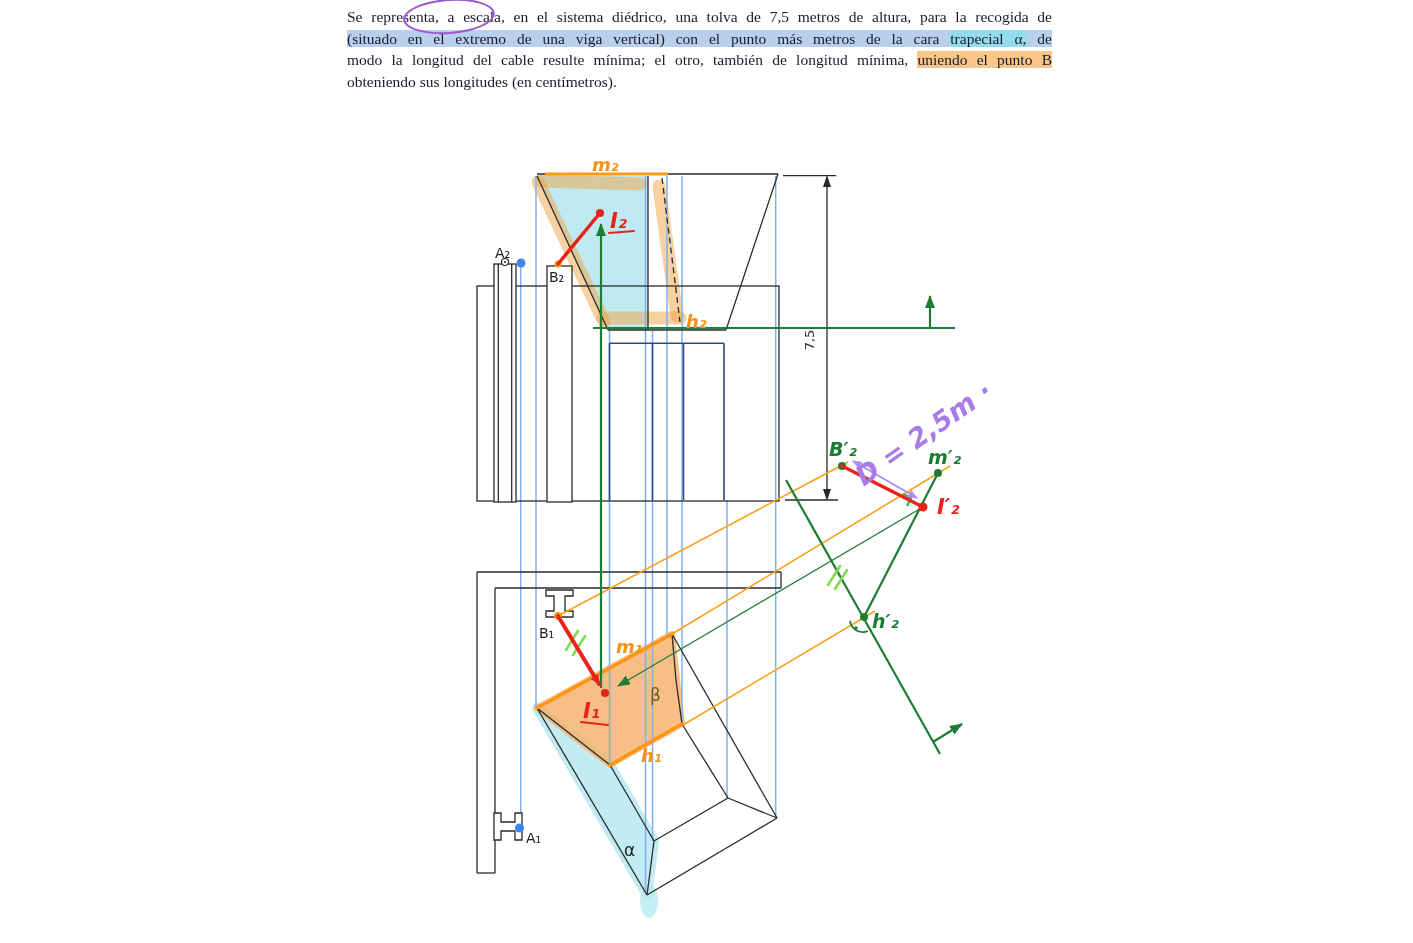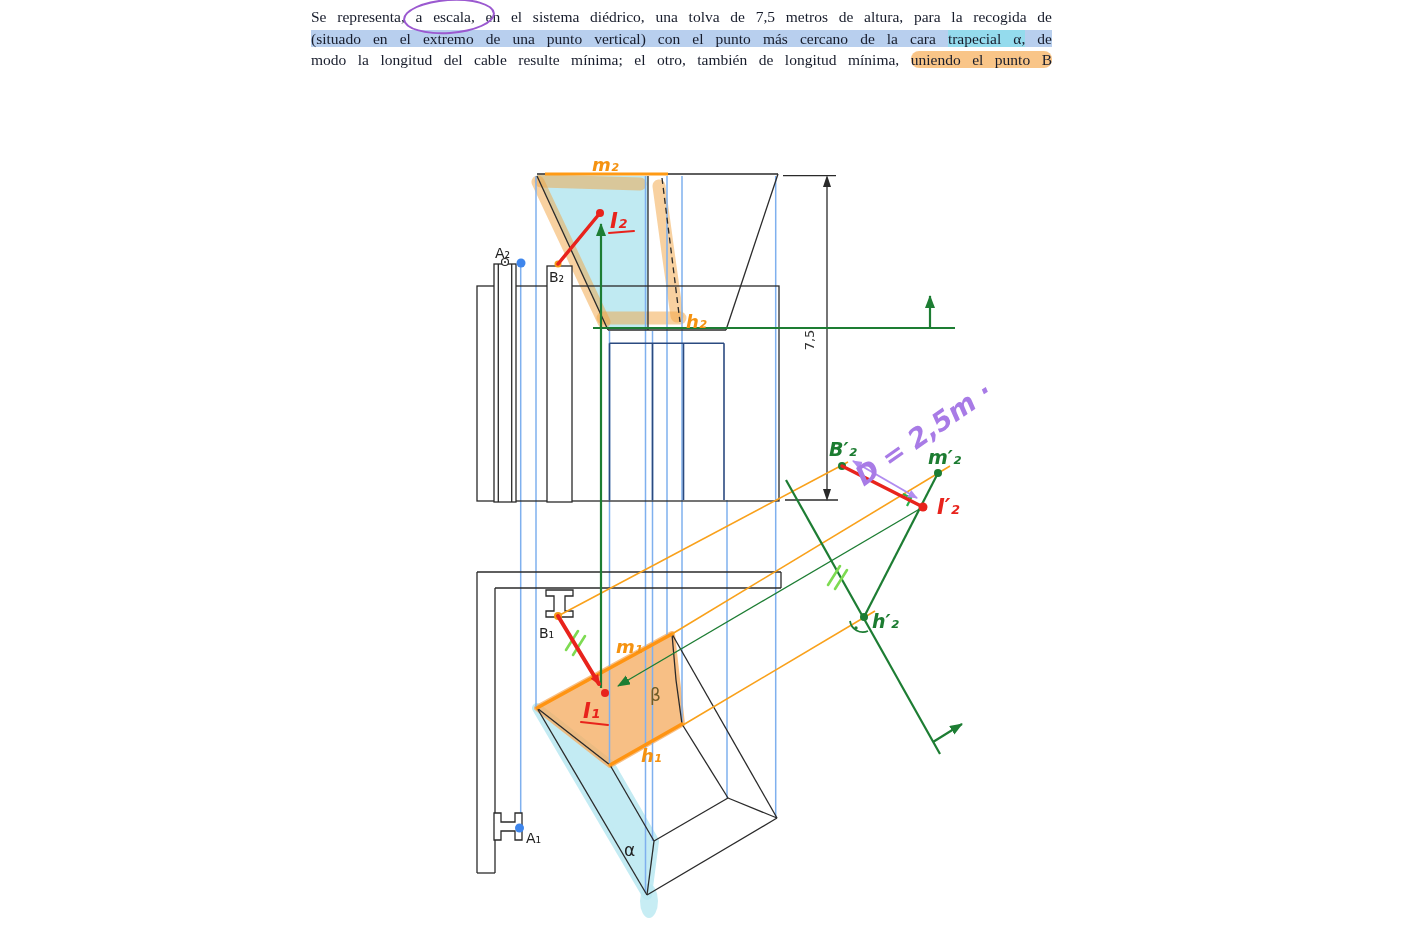--- a/index.html
+++ b/index.html
@@ -1,25 +1,25 @@
 <!DOCTYPE html>
 <html><head>
 <meta charset="utf-8">
 <style>
   html,body{margin:0;padding:0;background:#ffffff;width:1413px;height:943px;overflow:hidden;}
   #page{position:relative;width:1413px;height:943px;background:#fff;
         font-family:"Liberation Serif",serif;}
   
   #problem-text{position:absolute;left:311px;top:6px;width:741px;
       font-size:15.5px;line-height:21.6px;color:#171c2b;}
-  .ptline{white-space:nowrap;}
+  .ptline{white-space:nowrap;margin-left:36px;}
   .ptline.just{text-align:justify;text-align-last:justify;white-space:normal;}
   .hl-blue{background:rgba(125,168,224,.55);}
   .hl-cyan{background:rgba(90,200,228,.65);font-family:Liberation Serif, serif;}
-  .hl-orange{background:rgba(248,183,106,.8);border-radius:8px;}
+  .hl-orange{background:rgba(248,183,106,.8);border-radius:0;}
   #circle-annot{position:absolute;left:92px;top:-7px;width:88px;height:31px;
       border:2.6px solid #9b59d0;border-radius:50%;transform:rotate(-4deg);}
   
   svg{position:absolute;left:0;top:0;}
   .blk{stroke:#2a2a2a;stroke-width:1.3;fill:none;}
   .blkf{stroke:#2a2a2a;stroke-width:1.3;fill:#fff;}
   .navy{stroke:#2b4a80;stroke-width:1.6;fill:none;}
   .proj{stroke:#7fb0ee;stroke-width:1.5;fill:none;}
   .grn{stroke:#1d7d33;stroke-width:2.2;fill:none;}
   .grnthin{stroke:#1d7d33;stroke-width:1.2;fill:none;}
@@ -39,22 +39,23 @@
   .lbl-alpha{font-family:"DejaVu Sans",sans-serif;font-size:17px;fill:#222;}
 </style>
 </head>
 <body>
 
 <div id="page">
 
   <div id="problem-text">
     <div id="circle-annot"></div>
   <div class="ptline just"><span>Se representa, </span><span>a escala,</span><span> en el sistema diédrico, una tolva de 7,5 metros de altura, para la recogida de</span></div>
-      <div class="ptline just"><span class="hl-blue">(situado en el extremo de una punto vertical) con el punto más cercano de la cara </span><span class="hl-cyan">trapecial α,</span><span class="hl-blue"> de</span></div>
+      <div class="ptline just"><span class="hl-blue">(situado en el extremo de una viga vertical) con el punto más metros de la cara </span><span class="hl-cyan">trapecial α,</span><span class="hl-blue"> de</span></div>
       <div class="ptline just"><span>modo la longitud del cable resulte mínima; el otro, también de longitud mínima, </span><span class="hl-orange">uniendo el punto B</span></div>
+      <div class="ptline"><span>obteniendo sus longitudes (en centímetros).</span></div>
     </div>
 
   <svg width="1413" height="943" viewBox="0 0 1413 943">
     <defs>
       <marker id="arr-grn" markerUnits="userSpaceOnUse" markerWidth="18" markerHeight="14" refX="12" refY="5" orient="auto">
         <path d="M0,0 L13,5 L0,10 z" fill="#1d7d33"></path>
       </marker>
       <marker id="arr-red" markerUnits="userSpaceOnUse" markerWidth="16" markerHeight="12" refX="9" refY="4.5" orient="auto">
         <path d="M0,0 L11,4.5 L0,9 z" fill="#e8231c"></path>
       </marker>

